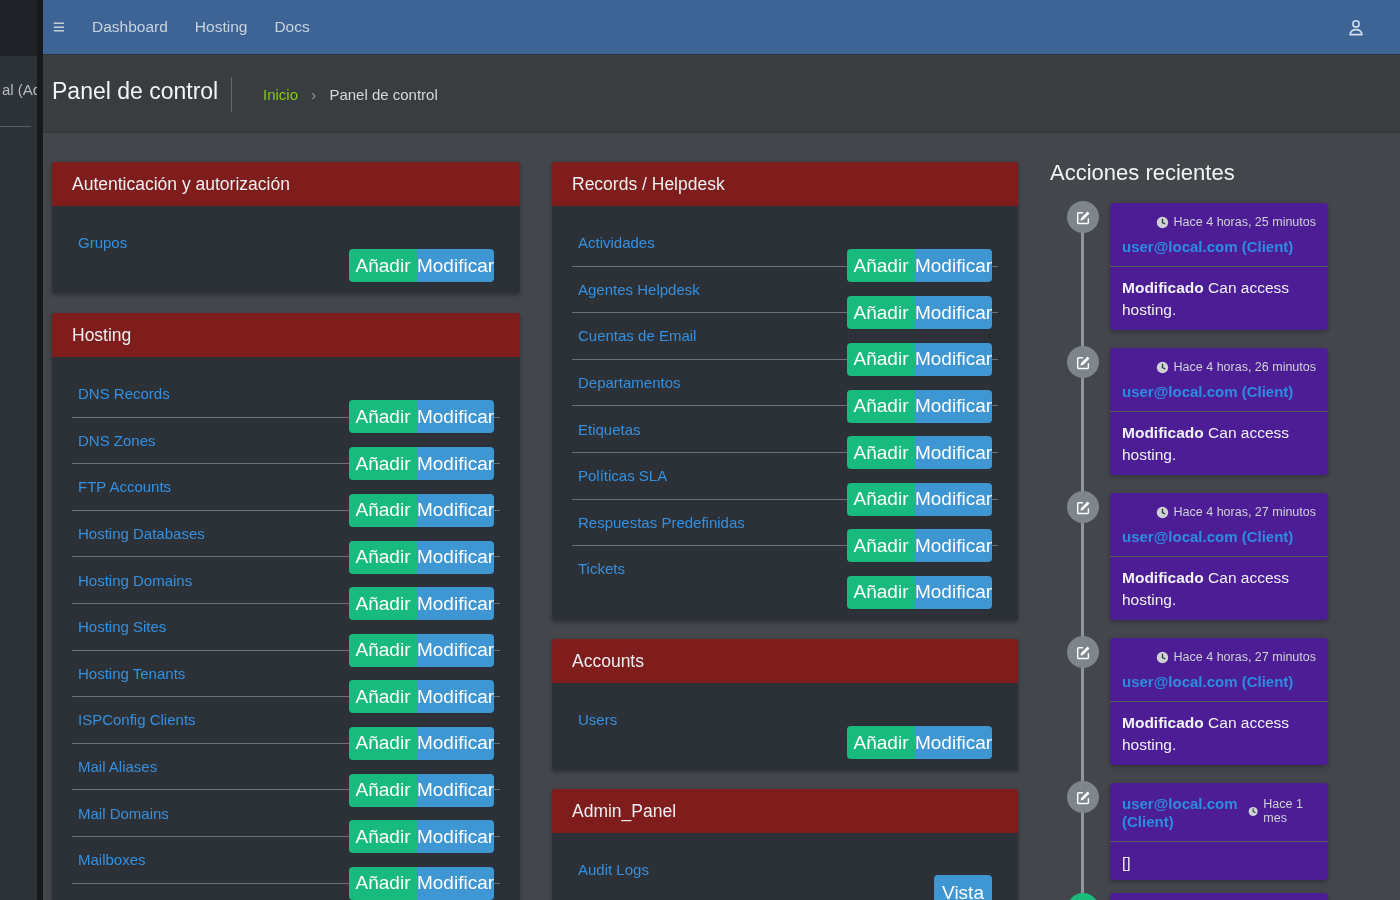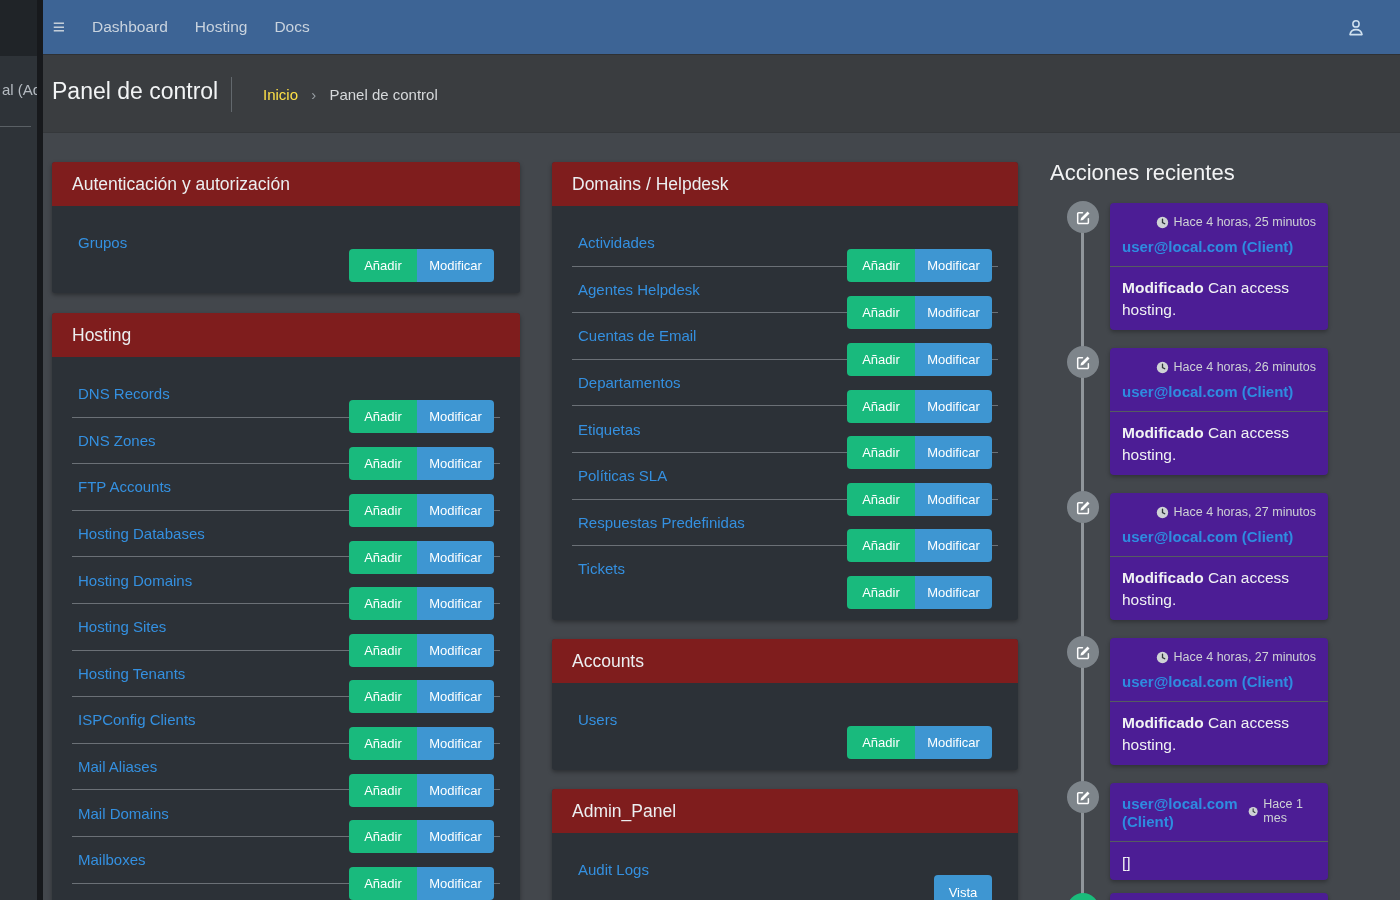--- a/index.html
+++ b/index.html
@@ -24,34 +24,34 @@
   .nav-links { display:flex; gap:27px; margin-left:22px; }
   .nav-link { color:#c9d3de; font-size:15.5px; cursor:pointer; }
   .nav-user { position:absolute; right:33px; top:17px; width:22px; height:22px; cursor:pointer; }
 
   
   .header-band { position:absolute; left:43px; top:55px; width:1357px; height:78px; background:#3a3d40;
                  border-bottom:1px solid #35383b; }
   .page-title { position:absolute; left:9px; top:23px; font-size:23px; font-weight:400; color:#f2f4f5; }
   .title-divider { position:absolute; left:188px; top:22px; width:1px; height:35px; background:#62686d; }
   .breadcrumb { position:absolute; left:220px; top:31px; font-size:15px; }
-  .breadcrumb a { color:#fde047; text-decoration:none; cursor:pointer; }
+  .breadcrumb a { color:#84cc16; text-decoration:none; cursor:pointer; }
   .bc-sep { color:#9aa0a5; margin:0 9px; }
   .bc-current { color:#d6d9db; }
 
   
   .card { position:absolute; background:#2c3137; border-radius:3px; box-shadow:0 2px 4px rgba(0,0,0,.35); overflow:hidden; }
   .card-header { height:44px; background:#7f1d1d; display:flex; align-items:center; padding:0 20px;
                  font-size:17.5px; color:#eceef0; }
   .card-body { padding:13px 20px 0 20px; }
   .model-row { display:flex; align-items:center; justify-content:space-between; height:46.6px; padding:0 6px; }
   .model-row + .model-row { border-top:1px solid #6b7076; }
   .model-link { color:#3490e0; font-size:15px; text-decoration:none; cursor:pointer; }
   .btn-group { display:flex; }
-  .btn { display:flex; align-items:center; justify-content:center; height:33px; color:#fff; font-size:13px; cursor:pointer;margin-top:47px; }
+  .btn { display:flex; align-items:center; justify-content:center; height:33px; color:#fff; font-size:19px; cursor:pointer;margin-top:47px; }
   .btn.add { width:68px; background:#19ba7d; border-radius:4px 0 0 4px; }
   .btn.change { width:77px; background:#3e96d2; border-radius:0 4px 4px 0; }
   .btn.view { width:58px; height:35px; background:#3e96d2; border-radius:4px;text-align:center; }
 
   #card-auth     { left:52px; top:162px; width:468px; height:131px; }
   #card-hosting  { left:52px; top:313px; width:468px; height:640px; }
   #card-tickets  { left:552px; top:162px; width:466px; height:458px; }
   #card-accounts { left:552px; top:639px; width:466px; height:131px; }
   #card-admin    { left:552px; top:789px; width:466px; height:135px; }
 
@@ -206,21 +206,21 @@
       <a class="model-link"></a>
       <div class="btn-group">
           <div class="btn add">Añadir</div>
           <div class="btn change">Modificar</div>
         </div>
     </div>
   </div>
 </div>
 
 <div class="card" id="card-tickets">
-  <div class="card-header">Domains / Helpdesk</div>
+  <div class="card-header">Records / Helpdesk</div>
   <div class="card-body">
     <div class="model-row">
       <a class="model-link">Actividades</a>
       <div class="btn-group">
           <div class="btn add">Añadir</div>
           <div class="btn change">Modificar</div>
         </div>
     </div>
     <div class="model-row">
       <a class="model-link">Agentes Helpdesk</a>

